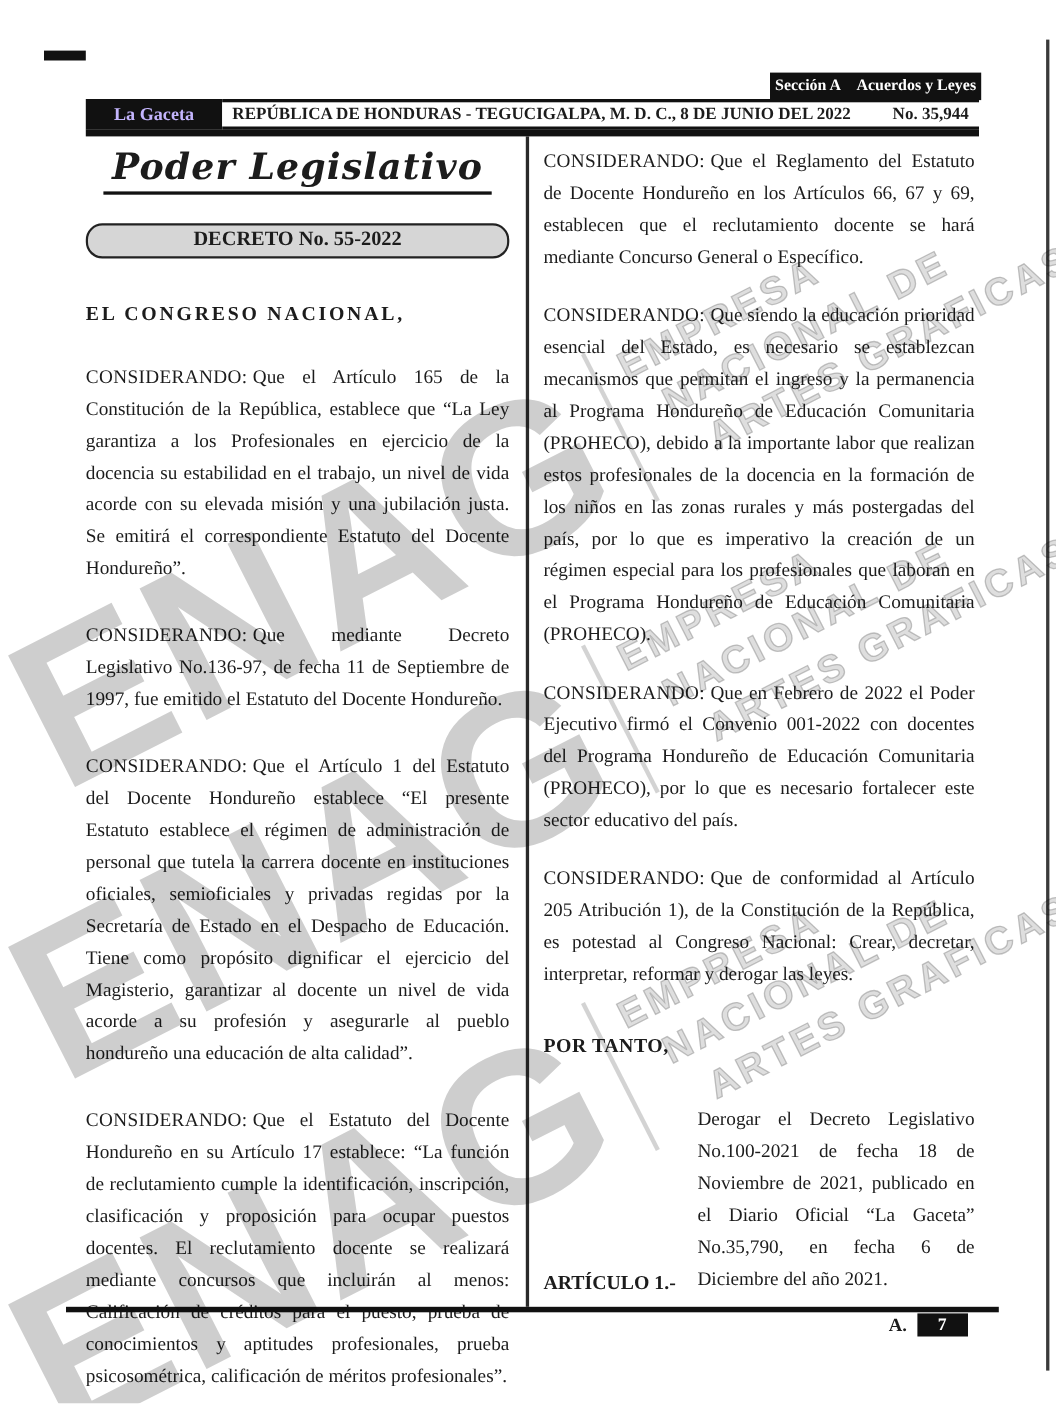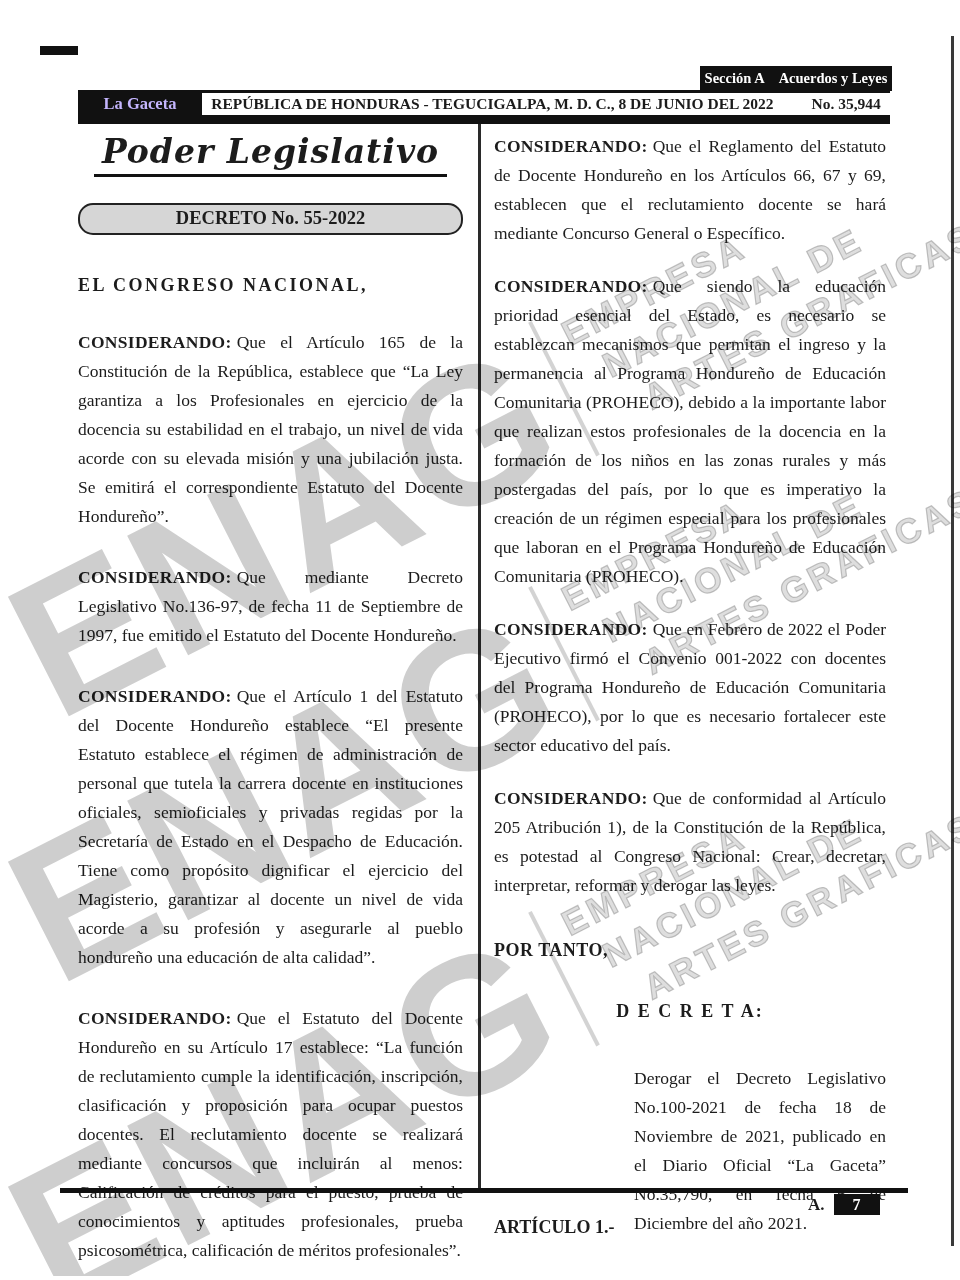--- a/index.html
+++ b/index.html
@@ -52,21 +52,21 @@
     border-bottom:3.5px solid #111; padding:0 8px 3px; letter-spacing:1px;
   }
   .decree-box {
     margin:26px auto 0; box-sizing:border-box; width:100%;
     border:2.5px solid #222; border-radius:15px; background:#d6d6d6;
     text-align:center; font-weight:bold; font-size:18.5px; padding:3px 0 4px;
   }
   .congreso { margin-top:40px; font-weight:bold; font-size:18px; letter-spacing:2.5px;font-family:Liberation Serif, serif; }
 
   .para { margin-top:32px; font-size:17.5px; line-height:29px; text-align:justify; }
-  .para .lead { font-weight:bold; margin-right:5px; letter-spacing:0.3px; }
+  .para .lead { font-weight:normal; margin-right:5px; letter-spacing:0.3px; }
   .col-right .para { margin-top:24px; }
   .col-right .para.first { margin-top:8px; }
 
   .por-tanto { margin-top:40px; font-weight:bold; font-size:18px; letter-spacing:0.5px; }
   .decreta   { margin-top:40px; text-align:center; font-weight:bold; font-size:18px; letter-spacing:2px; }
   .article { margin-top:42px; display:flex;align-items:flex-end; }
   .article-label { font-weight:bold; font-size:18px; width:140px; flex-shrink:0; }
   .article-text  { flex:1; font-size:17.5px; line-height:29px; text-align:justify; }
 
   
@@ -133,21 +133,20 @@
     <p class="para first"><span class="lead">CONSIDERANDO:</span><span>Que el Reglamento del Estatuto de Docente Hondureño en los Artículos 66, 67 y 69, establecen que el reclutamiento docente se hará mediante Concurso General o Específico.</span></p>
 
     <p class="para"><span class="lead">CONSIDERANDO:</span><span>Que siendo la educación prioridad esencial del Estado, es necesario se establezcan mecanismos que permitan el ingreso y la permanencia al Programa Hondureño de Educación Comunitaria (PROHECO), debido a la importante labor que realizan estos profesionales de la docencia en la formación de los niños en las zonas rurales y más postergadas del país, por lo que es imperativo la creación de un régimen especial para los profesionales que laboran en el Programa Hondureño de Educación Comunitaria (PROHECO).</span></p>
 
     <p class="para"><span class="lead">CONSIDERANDO:</span><span>Que en Febrero de 2022 el Poder Ejecutivo firmó el Convenio 001-2022 con docentes del Programa Hondureño de Educación Comunitaria (PROHECO), por lo que es necesario fortalecer este sector educativo del país.</span></p>
 
     <p class="para"><span class="lead">CONSIDERANDO:</span><span>Que de conformidad al Artículo 205 Atribución 1), de la Constitución de la República, es potestad al Congreso Nacional: Crear, decretar, interpretar, reformar y derogar las leyes.</span></p>
 
     <div class="por-tanto">POR TANTO,</div>
 
-    <div class="decreta">D E C R E T A:</div>
 
     <div class="article">
       <div class="article-label">ARTÍCULO 1.-</div>
       <div class="article-text">Derogar el Decreto Legislativo No.100-2021 de fecha 18 de Noviembre de 2021, publicado en el Diario Oficial “La Gaceta” No.35,790, en fecha 6 de Diciembre del año 2021.</div>
     </div>
   </div>
 
   <div class="wm wm1">
     <span class="wm-enag">ENAG</span>
     <span class="wm-bar"></span>

